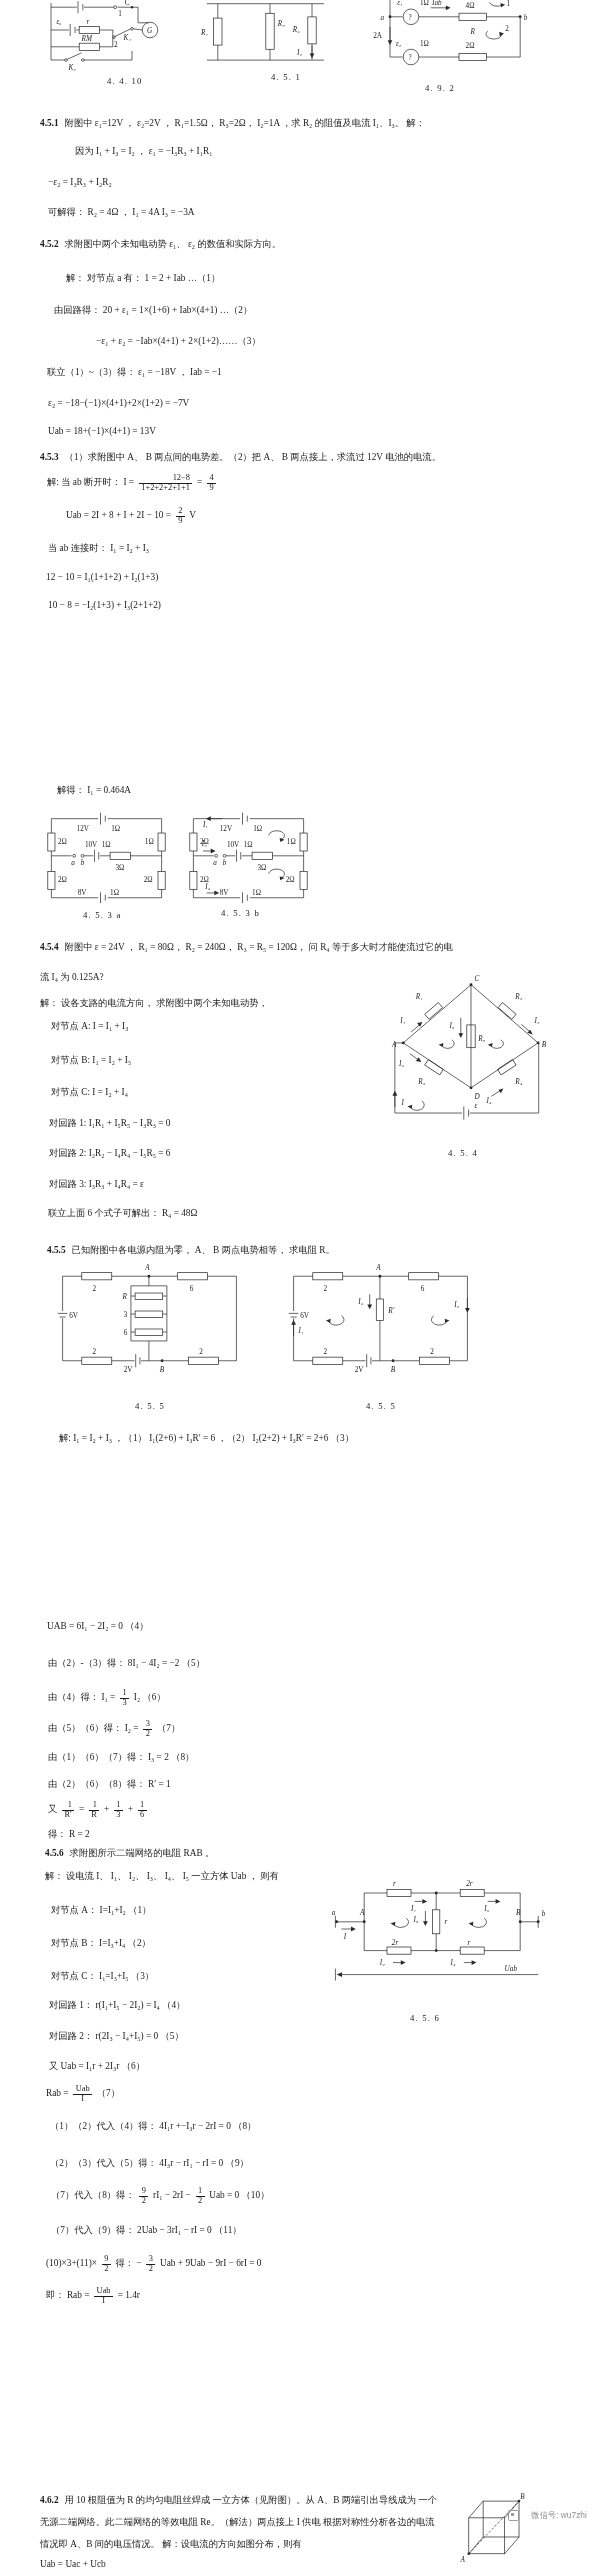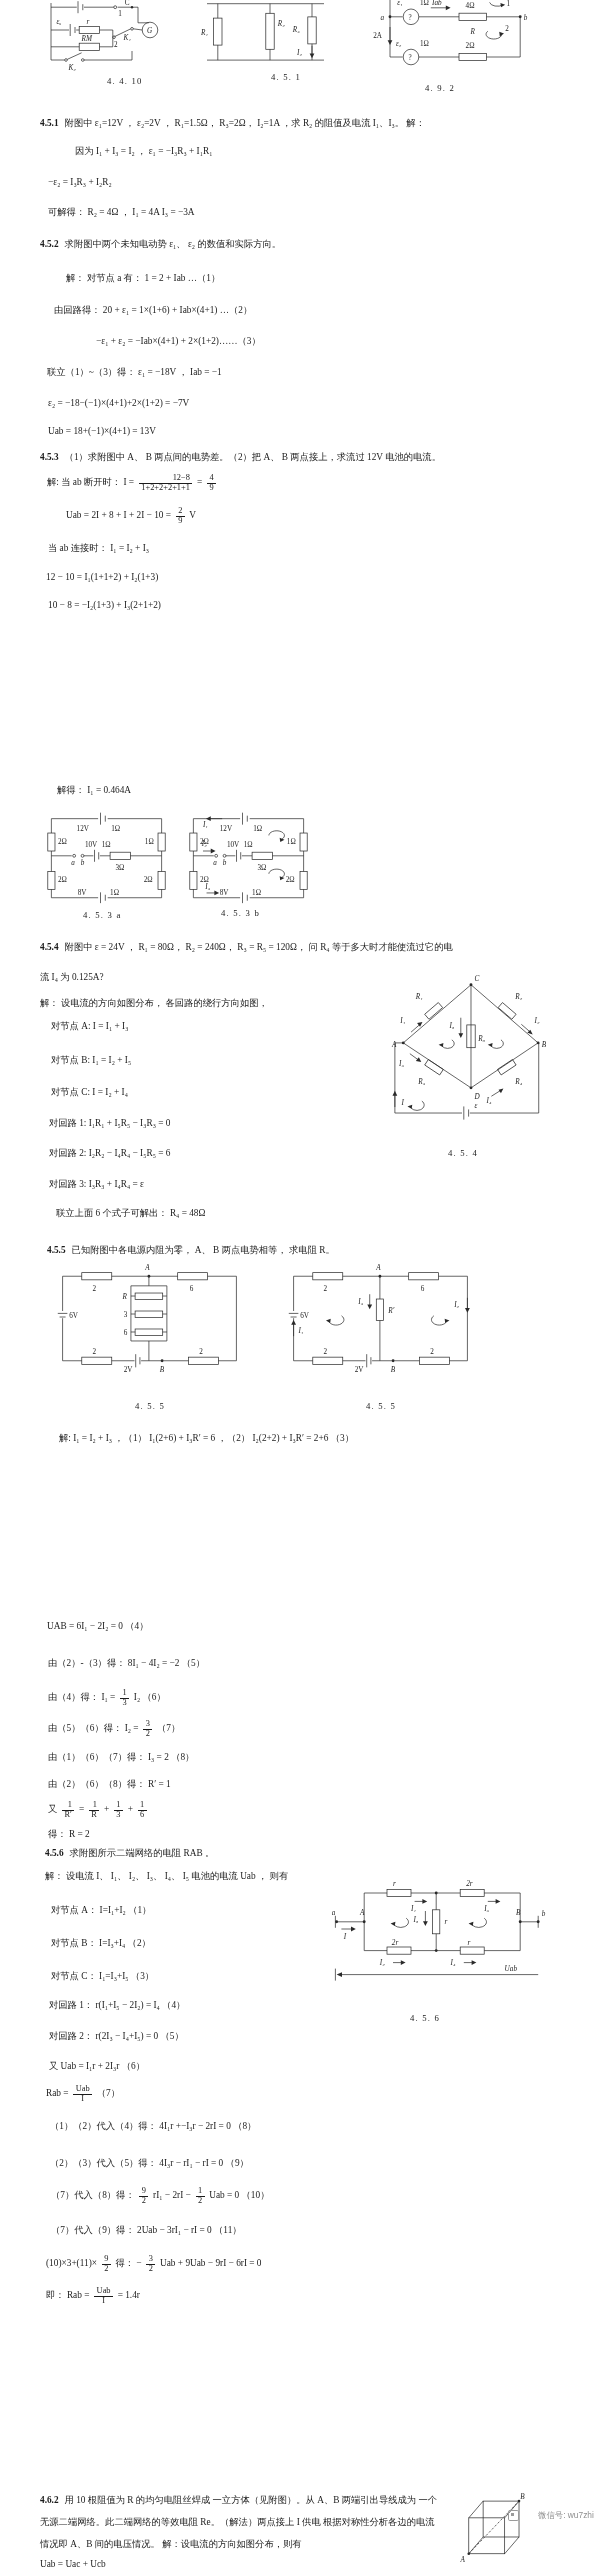--- a/index.html
+++ b/index.html
@@ -14,21 +14,21 @@
   .frac .fd{display:block;padding:0 2.4px;font-family:Liberation Serif, serif;}
   .dg{position:absolute;}
   svg line,svg path,svg rect,svg circle,svg ellipse{stroke:#2a2a2a;fill:none;stroke-width:1.2;}
   svg .ah{fill:#2a2a2a;stroke:none;}
   svg .dot{fill:#2a2a2a;stroke:none;}
   svg .opn{fill:#fff;stroke:#2a2a2a;}
   svg text{stroke:none;fill:#1b1b1b;font-size:12px;font-style:italic;
            font-family:"Liberation Serif","DejaVu Serif",serif;}
   svg text.cn{font-style:normal;}
   svg .dash{stroke-dasharray:4 3;}
-  .wm{position:absolute;display:flex;align-items:center;gap:19px;color:#8f8f8f;
+  .wm{position:absolute;display:flex;align-items:center;gap:12px;color:#8f8f8f;
       font-family:"Liberation Sans","DejaVu Sans",sans-serif;font-size:8.4px;}
   .wm-ic{width:9px;height:9px;border:1.2px solid #9a9a9a;border-radius:1.8px;position:relative;}
   .wm-ic:before{content:"";position:absolute;left:2.4px;top:2.4px;width:3px;height:3px;background:#9a9a9a;}
 </style>
 </head>
 <body>
 
 <div class="page">
 
   <svg class="dg" style="left:42px;top:0;width:120px;height:72px" viewBox="0 0 200 120">
@@ -273,28 +273,28 @@
     <text class="cn" x="58" y="144">8V</text>
     <text class="cn" x="112" y="144">1Ω</text>
     <text x="30" y="30">I₁</text>
     <text x="28" y="62">I₂</text>
     <text x="34" y="134">I₃</text>
   </svg>
   <div class="cap" style="left:221px;top:908px">4. 5. 3  b</div>
 
   <div class="ln" style="left:40px;top:942px"><span class="b">4.5.4</span><span>附图中 ε = 24V ，  R₁ = 80Ω，  R₂ = 240Ω，  R₃ = R₅ = 120Ω， 问 R₄ 等于多大时才能使流过它的电</span></div>
   <div class="ln" style="left:40px;top:972px">流 I₄ 为 0.125A?</div>
-  <div class="ln" style="left:40px;top:998px">解： 设电流的方向如图分布， 各回路的绕行方向如图，</div>
+  <div class="ln" style="left:40px;top:998px">解： 设各支路的电流方向， 求附图中两个未知电动势，</div>
   <div class="ln" style="left:51px;top:1021px">对节点 A:   I = I₁ + I₃</div>
   <div class="ln" style="left:51px;top:1055px">对节点 B:   I₁ = I₂ + I₅</div>
   <div class="ln" style="left:51px;top:1087px">对节点 C:   I = I₂ + I₄</div>
   <div class="ln" style="left:49px;top:1118px">对回路 1:    I₁R₁ + I₅R₅ − I₃R₃ = 0</div>
   <div class="ln" style="left:49px;top:1148px">对回路 2:   I₂R₂ − I₄R₄ − I₅R₅ = 6</div>
   <div class="ln" style="left:49px;top:1179px">对回路 3:   I₃R₃ + I₄R₄ = ε</div>
-  <div class="ln" style="left:56px;top:1208px">联立上面 6 个式子可解出：  R₄ = 48Ω</div>
+  <div class="ln" style="left:48px;top:1208px">联立上面 6 个式子可解出：  R₄ = 48Ω</div>
 
   <svg class="dg" style="left:387px;top:956px;width:165px;height:175px" viewBox="0 0 275 292">
     <g>
       <line x1="27" y1="145" x2="140" y2="48"></line>
         <rect x="63" y="86" width="30" height="11" transform="rotate(-40.6 78 92)"></rect>
       <line x1="140" y1="48" x2="252" y2="145"></line>
         <rect x="185" y="86" width="30" height="11" transform="rotate(40.6 200 92)"></rect>
       <line x1="27" y1="145" x2="140" y2="220"></line>
         <rect x="63" y="180" width="30" height="11" transform="rotate(33.6 78 186)"></rect>
       <line x1="140" y1="220" x2="252" y2="145"></line>
@@ -481,21 +481,21 @@
     <span>=</span>
     <span class="frac"><span class="fn">1</span><span class="fd">R</span></span>
     <span>+</span>
     <span class="frac"><span class="fn">1</span><span class="fd">3</span></span>
     <span>+</span>
     <span class="frac"><span class="fn">1</span><span class="fd">6</span></span>
   </div>
   <div class="ln" style="left:48px;top:1829px">得：  R = 2</div>
 
   <div class="ln" style="left:45px;top:1848px"><span class="b">4.5.6</span><span>求附图所示二端网络的电阻 RAB 。</span></div>
-  <div class="ln" style="left:45px;top:1871px">解：  设电流 I、 I₁、 I₂、 I₃、 I₄、 I₅ 电池的电流 Uab ，  则有</div>
+  <div class="ln" style="left:45px;top:1871px">解：  设电流 I、 I₁、 I₂、 I₃、 I₄、 I₅ 一立方体 Uab ，  则有</div>
   <div class="ln" style="left:51px;top:1905px">对节点 A：  I=I₁+I₂       （1）</div>
   <div class="ln" style="left:51px;top:1938px">对节点 B：  I=I₃+I₄     （2）</div>
   <div class="ln" style="left:51px;top:1971px">对节点 C：  I₁=I₃+I₅     （3）</div>
   <div class="ln" style="left:49px;top:2000px">对回路 1：  r(I₁+I₅ − 2I₂) = I₄     （4）</div>
   <div class="ln" style="left:49px;top:2031px">对回路 2：  r(2I₃ − I₄+I₅) = 0    （5）</div>
   <div class="ln" style="left:49px;top:2061px">又  Uab = I₁r + 2I₃r      （6）</div>
   <div class="ln" style="left:46px;top:2085px">
     <span>Rab =</span>
     <span class="frac"><span class="fn">Uab</span><span class="fd">I</span></span>
     <span>      （7）</span>

